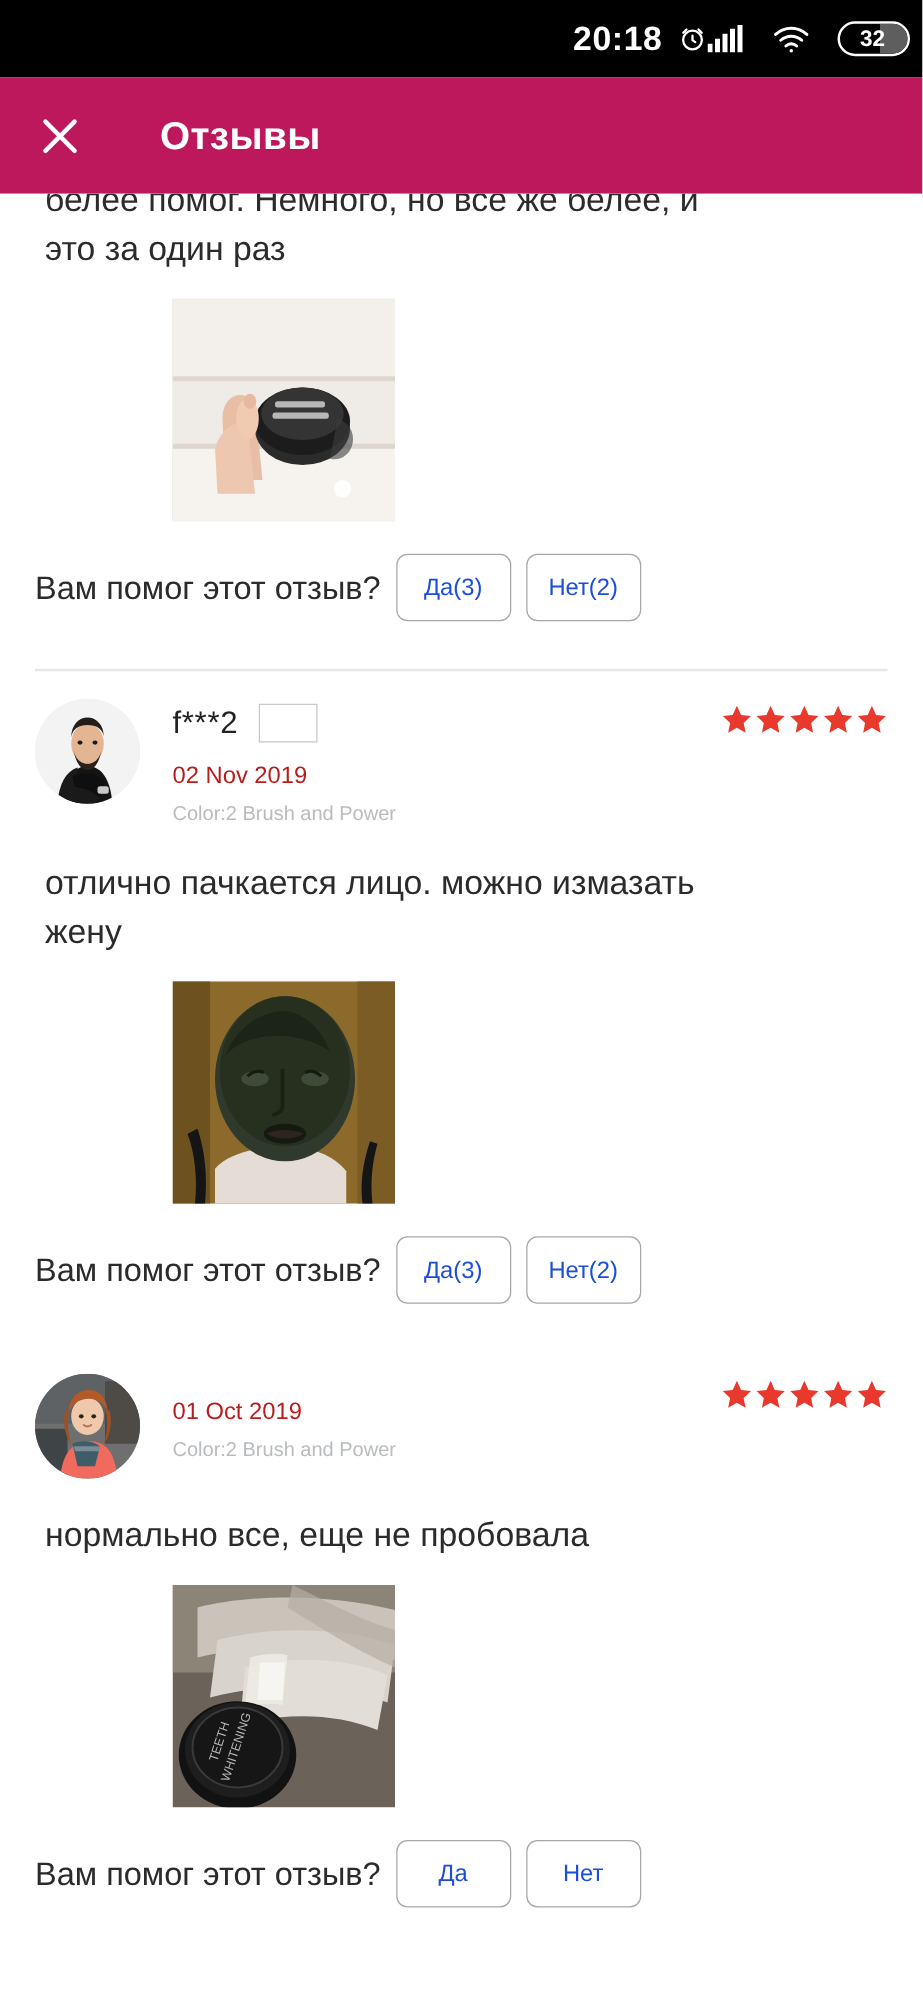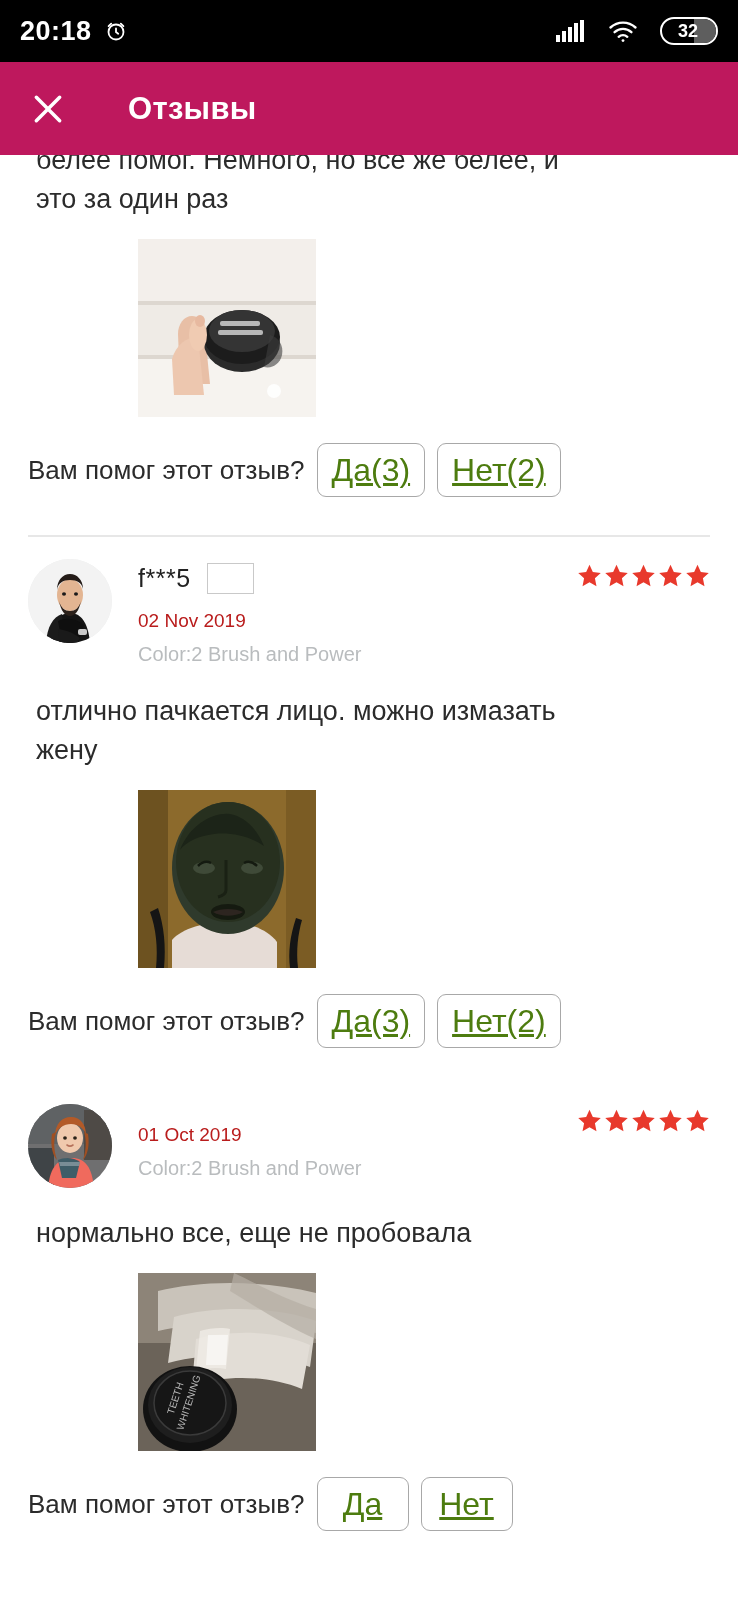--- a/index.html
+++ b/index.html
@@ -6,22 +6,22 @@
   html,body { width:738px; height:1600px; }
   body {
     font-family:"Liberation Sans", sans-serif;
     background:#ffffff;
     overflow:hidden;
   }
 
   
   .status-bar{
     height:62px; background:#000; color:#fff;
-    display:flex; align-items:center; justify-content:space-between;
-    padding:0 20px;
+    display:flex; align-items:center; justify-content:flex-end;
+    padding:0 10px;
   }
   .status-left{ display:flex; align-items:center; gap:12px; }
   .status-time{ font-size:27px; font-weight:bold; letter-spacing:.5px; }
   .alarm-icon{ width:24px; height:24px; display:block; }
   .status-right{ display:flex; align-items:center; gap:22px; }
   .signal-icon{ width:30px; height:22px; display:block; }
   .wifi-icon{ width:30px; height:23px; display:block; }
   .battery{
     width:58px; height:28px; border:2.5px solid #fff; border-radius:14px;
     position:relative; display:flex; align-items:center; justify-content:center;
@@ -66,21 +66,21 @@
   .user-name{ font-size:25px; color:#222; letter-spacing:.5px; }
   .flag{
     width:47px; height:31px; border:1px solid #c9c9c9; display:block;
     flex:0 0 auto;
   }
   .flag .band{ height:33.3333%; }
   .flag .w{ background:#ffffff; }
   .flag .b{ background:#0b32c8; }
   .flag .r{ background:#ed1b24; }
   .review-date{ font-size:19px; color:#b91c1c; margin-top:16px; }
-  .review-color{ font-size:20px; color:#b9bcbe; margin-top:11px; }
+  .review-color{ font-size:16px; color:#b9bcbe; margin-top:11px; }
   .stars{
     position:absolute; right:0; top:26px;
     display:flex; gap:2px;
   }
   .stars svg{ width:25px; height:25px; display:block; }
 
   .review-text{
     font-size:27px; color:#2b2b2b; line-height:1.45;
     margin-top:26px; margin-left:8px; max-width:530px;
   }
@@ -92,25 +92,25 @@
   .review-photo svg{ display:block; width:178px; height:178px; }
 
   .helpful-row{
     display:flex; align-items:center; margin-top:26px;
   }
   .helpful-q{ font-size:26px; color:#2b2b2b; }
   .helpful-btn{
     margin-left:12px;
     min-width:92px; height:54px;
     border:1.6px solid #a8a8a8; border-radius:9px;
-    background:#fff; color:#4d7c0f;
+    background:#fff; color:#1d4ed8;
     font-family:"Liberation Sans", sans-serif;
-    font-size:32px; line-height:1;
+    font-size:19px; line-height:1;
     display:flex; align-items:center; justify-content:center;
-    padding:0 14px; cursor:pointer;text-decoration:underline;
+    padding:0 14px; cursor:pointer;
   }
   .divider{
     height:1.5px; background:#e7e7e7; margin:38px 0 0 0;
   }
   .review-gap{ height:34px; }
 </style>
 </head>
 <body>
 
 <div class="status-bar">
@@ -202,21 +202,21 @@
           <path d="M31 42c2 10 6 15 11 15s9-5 11-15c-2 7-6 10-11 10s-9-3-11-10z" fill="#2b211b"></path>
           <ellipse cx="36" cy="35" rx="2" ry="1.7" fill="#1a1a1a"></ellipse>
           <ellipse cx="48" cy="35" rx="2" ry="1.7" fill="#1a1a1a"></ellipse>
           <path d="M30 62c8-4 18-3 26 4l-6 18H34z" fill="#0f0f0f"></path>
           <rect x="50" y="70" width="9" height="6" rx="2" fill="#c9c9c9"></rect>
           <path d="M30 70c8 1 16 4 22 9l-3 5H31z" fill="#1a1a1a"></path>
         </svg>
       </div>
       <div class="head-info">
         <div class="name-row">
-          <span class="user-name">f***5</span>
+          <span class="user-name">f***2</span>
           <span class="flag">
             <span class="band w"></span><span class="band b"></span><span class="band r"></span>
           </span>
         </div>
         <div class="review-date">02 Nov 2019</div>
         <div class="review-color">Color:2 Brush and Power</div>
       </div>
       <div class="stars">
         <svg viewBox="0 0 24 24">
             <polygon points="12,1.6 15.2,8.6 22.8,9.5 17.2,14.7 18.7,22.2 12,18.4 5.3,22.2 6.8,14.7 1.2,9.5 8.8,8.6" fill="#e8392c"></polygon>

